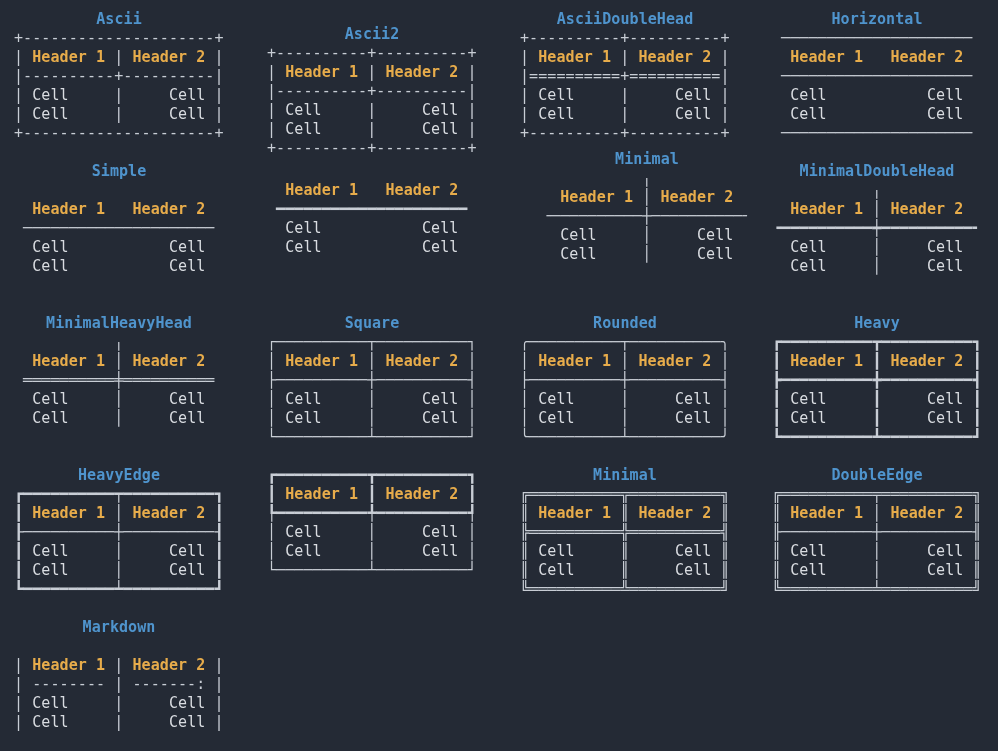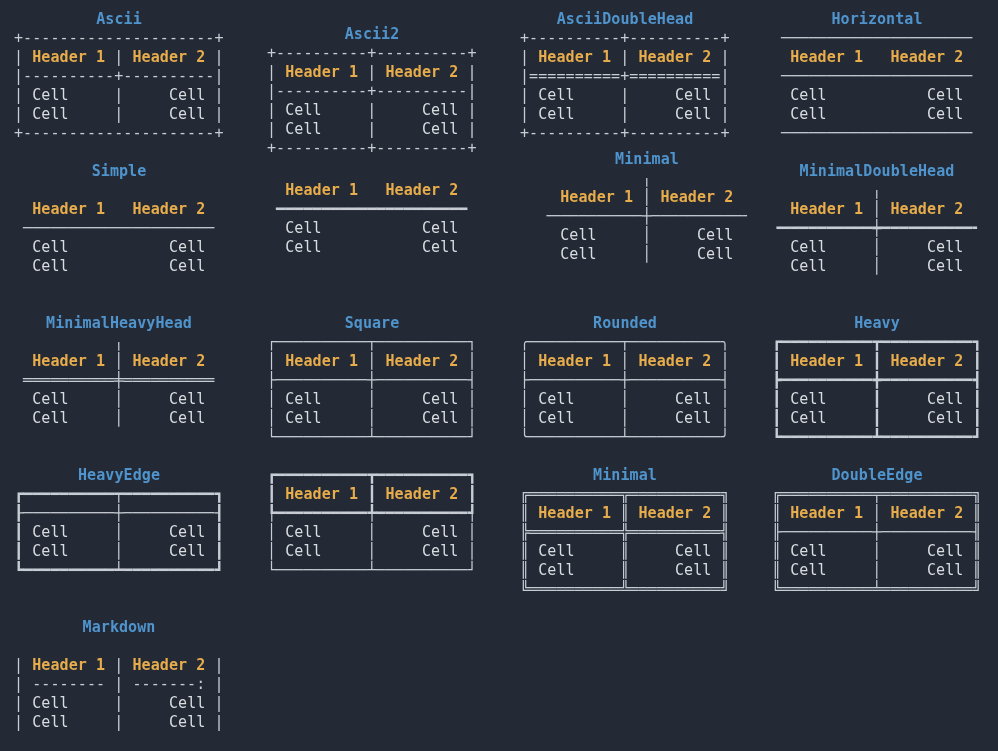--- a/index.html
+++ b/index.html
@@ -161,20 +161,21 @@
         <div class="ln"><span class="bdr">┣━━━━━━━━━━╋━━━━━━━━━━┫</span></div>
         <div class="ln"><span class="bdr">┃ </span><span class="cel">Cell</span><span class="bdr">     ┃     </span><span class="cel">Cell</span><span class="bdr"> ┃</span></div>
         <div class="ln"><span class="bdr">┃ </span><span class="cel">Cell</span><span class="bdr">     ┃     </span><span class="cel">Cell</span><span class="bdr"> ┃</span></div>
         <div class="ln"><span class="bdr">┗━━━━━━━━━━┻━━━━━━━━━━┛</span></div>
       </div>
   </div>
     <div class="table-block" style="left: 14px; top: 466px;">
     <div class="table-title">HeavyEdge</div>
     <div class="table-body">
         <div class="ln"><span class="bdr">┏━━━━━━━━━━┯━━━━━━━━━━┓</span></div>
+        <div class="ln"><span class="bdr">┃ </span><span class="hdr">Header 1</span><span class="bdr"> │ </span><span class="hdr">Header 2</span><span class="bdr"> ┃</span></div>
         <div class="ln"><span class="bdr">┠──────────┼──────────┨</span></div>
         <div class="ln"><span class="bdr">┃ </span><span class="cel">Cell</span><span class="bdr">     │     </span><span class="cel">Cell</span><span class="bdr"> ┃</span></div>
         <div class="ln"><span class="bdr">┃ </span><span class="cel">Cell</span><span class="bdr">     │     </span><span class="cel">Cell</span><span class="bdr"> ┃</span></div>
         <div class="ln"><span class="bdr">┗━━━━━━━━━━┷━━━━━━━━━━┛</span></div>
       </div>
   </div>
     <div class="table-block" style="left: 267px; top: 466px;">
     <div class="table-body">
         <div class="ln"><span class="bdr">┏━━━━━━━━━━┳━━━━━━━━━━┓</span></div>
         <div class="ln"><span class="bdr">┃ </span><span class="hdr">Header 1</span><span class="bdr"> ┃ </span><span class="hdr">Header 2</span><span class="bdr"> ┃</span></div>

